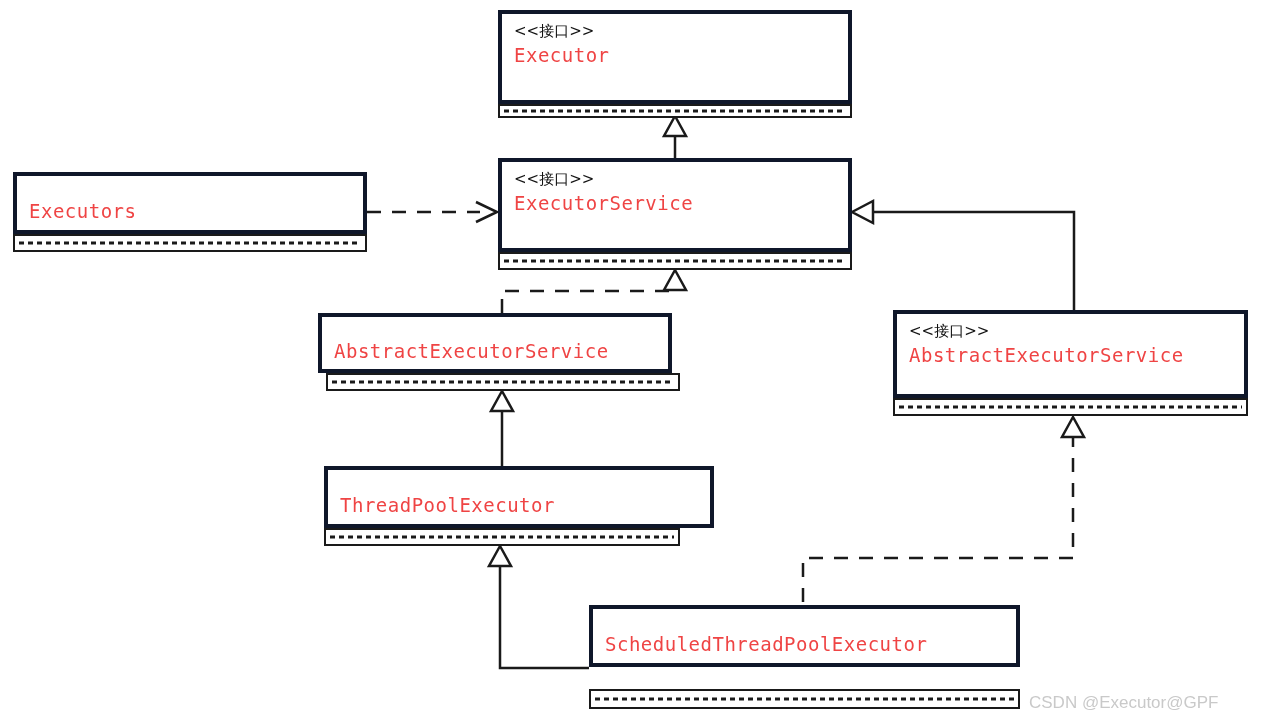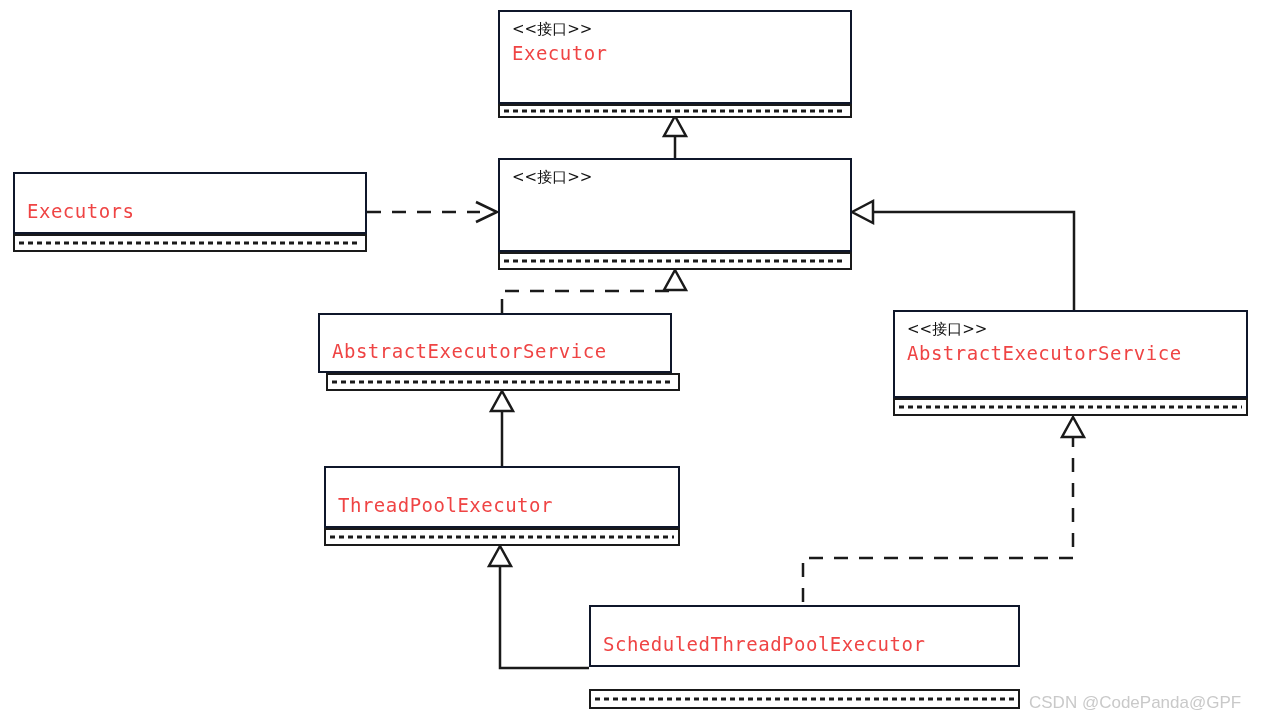--- a/index.html
+++ b/index.html
@@ -19,21 +19,21 @@
     position: absolute;
     left: 0;
     top: 0;
     width: 1262px;
     height: 721px;
     pointer-events: none;
   }
   .uml-class {
     position: absolute;
     box-sizing: border-box;
-    border: 2px solid #0f172a;
+    border: 4px solid #0f172a;
     background: #ffffff;
   }
   .uml-head {
     box-sizing: border-box;
     height: 100%;
     padding: 7px 12px 0 12px;
     display: flex;
     flex-direction: column;
     justify-content: flex-start;
   }
@@ -141,20 +141,21 @@
       <div class="cls-name">Executors</div>
     </div>
   </div>
   <div class="uml-compartment" style="left:13px; top:234px; width:354px; height:18px;">
     <div class="dot-rule"></div>
   </div>
 
   <div class="uml-class" style="left:498px; top:158px; width:354px; height:94px;">
     <div class="uml-head">
       <div class="stereotype">&lt;&lt;接口&gt;&gt;</div>
+      <div class="cls-name">ExecutorService</div>
     </div>
   </div>
   <div class="uml-compartment" style="left:498px; top:252px; width:354px; height:18px;">
     <div class="dot-rule"></div>
   </div>
 
   <div class="uml-class" style="left:318px; top:313px; width:354px; height:60px;">
     <div class="uml-head centered">
       <div class="cls-name">AbstractExecutorService</div>
     </div>
@@ -166,33 +167,33 @@
   <div class="uml-class" style="left:893px; top:310px; width:355px; height:88px;">
     <div class="uml-head">
       <div class="stereotype">&lt;&lt;接口&gt;&gt;</div>
       <div class="cls-name">AbstractExecutorService</div>
     </div>
   </div>
   <div class="uml-compartment" style="left:893px; top:398px; width:355px; height:18px;">
     <div class="dot-rule"></div>
   </div>
 
-  <div class="uml-class" style="left:324px; top:466px; width:356px; height:62px;">
+  <div class="uml-class" style="left:324px; top:466px; width:390px; height:62px;">
     <div class="uml-head centered">
       <div class="cls-name">ThreadPoolExecutor</div>
     </div>
   </div>
   <div class="uml-compartment" style="left:324px; top:528px; width:356px; height:18px;">
     <div class="dot-rule"></div>
   </div>
 
   <div class="uml-class" style="left:589px; top:605px; width:431px; height:62px;">
     <div class="uml-head centered">
       <div class="cls-name">ScheduledThreadPoolExecutor</div>
     </div>
   </div>
   <div class="uml-compartment" style="left:589px; top:689px; width:431px; height:20px;">
     <div class="dot-rule"></div>
   </div>
 
-  <div class="watermark" style="left:1029px; top:693px;">CSDN @CodePanda@GPF</div>
+  <div class="watermark" style="left:1029px; top:693px;">CSDN @Executor@GPF</div>
 
 </div>
 
 </body></html>

